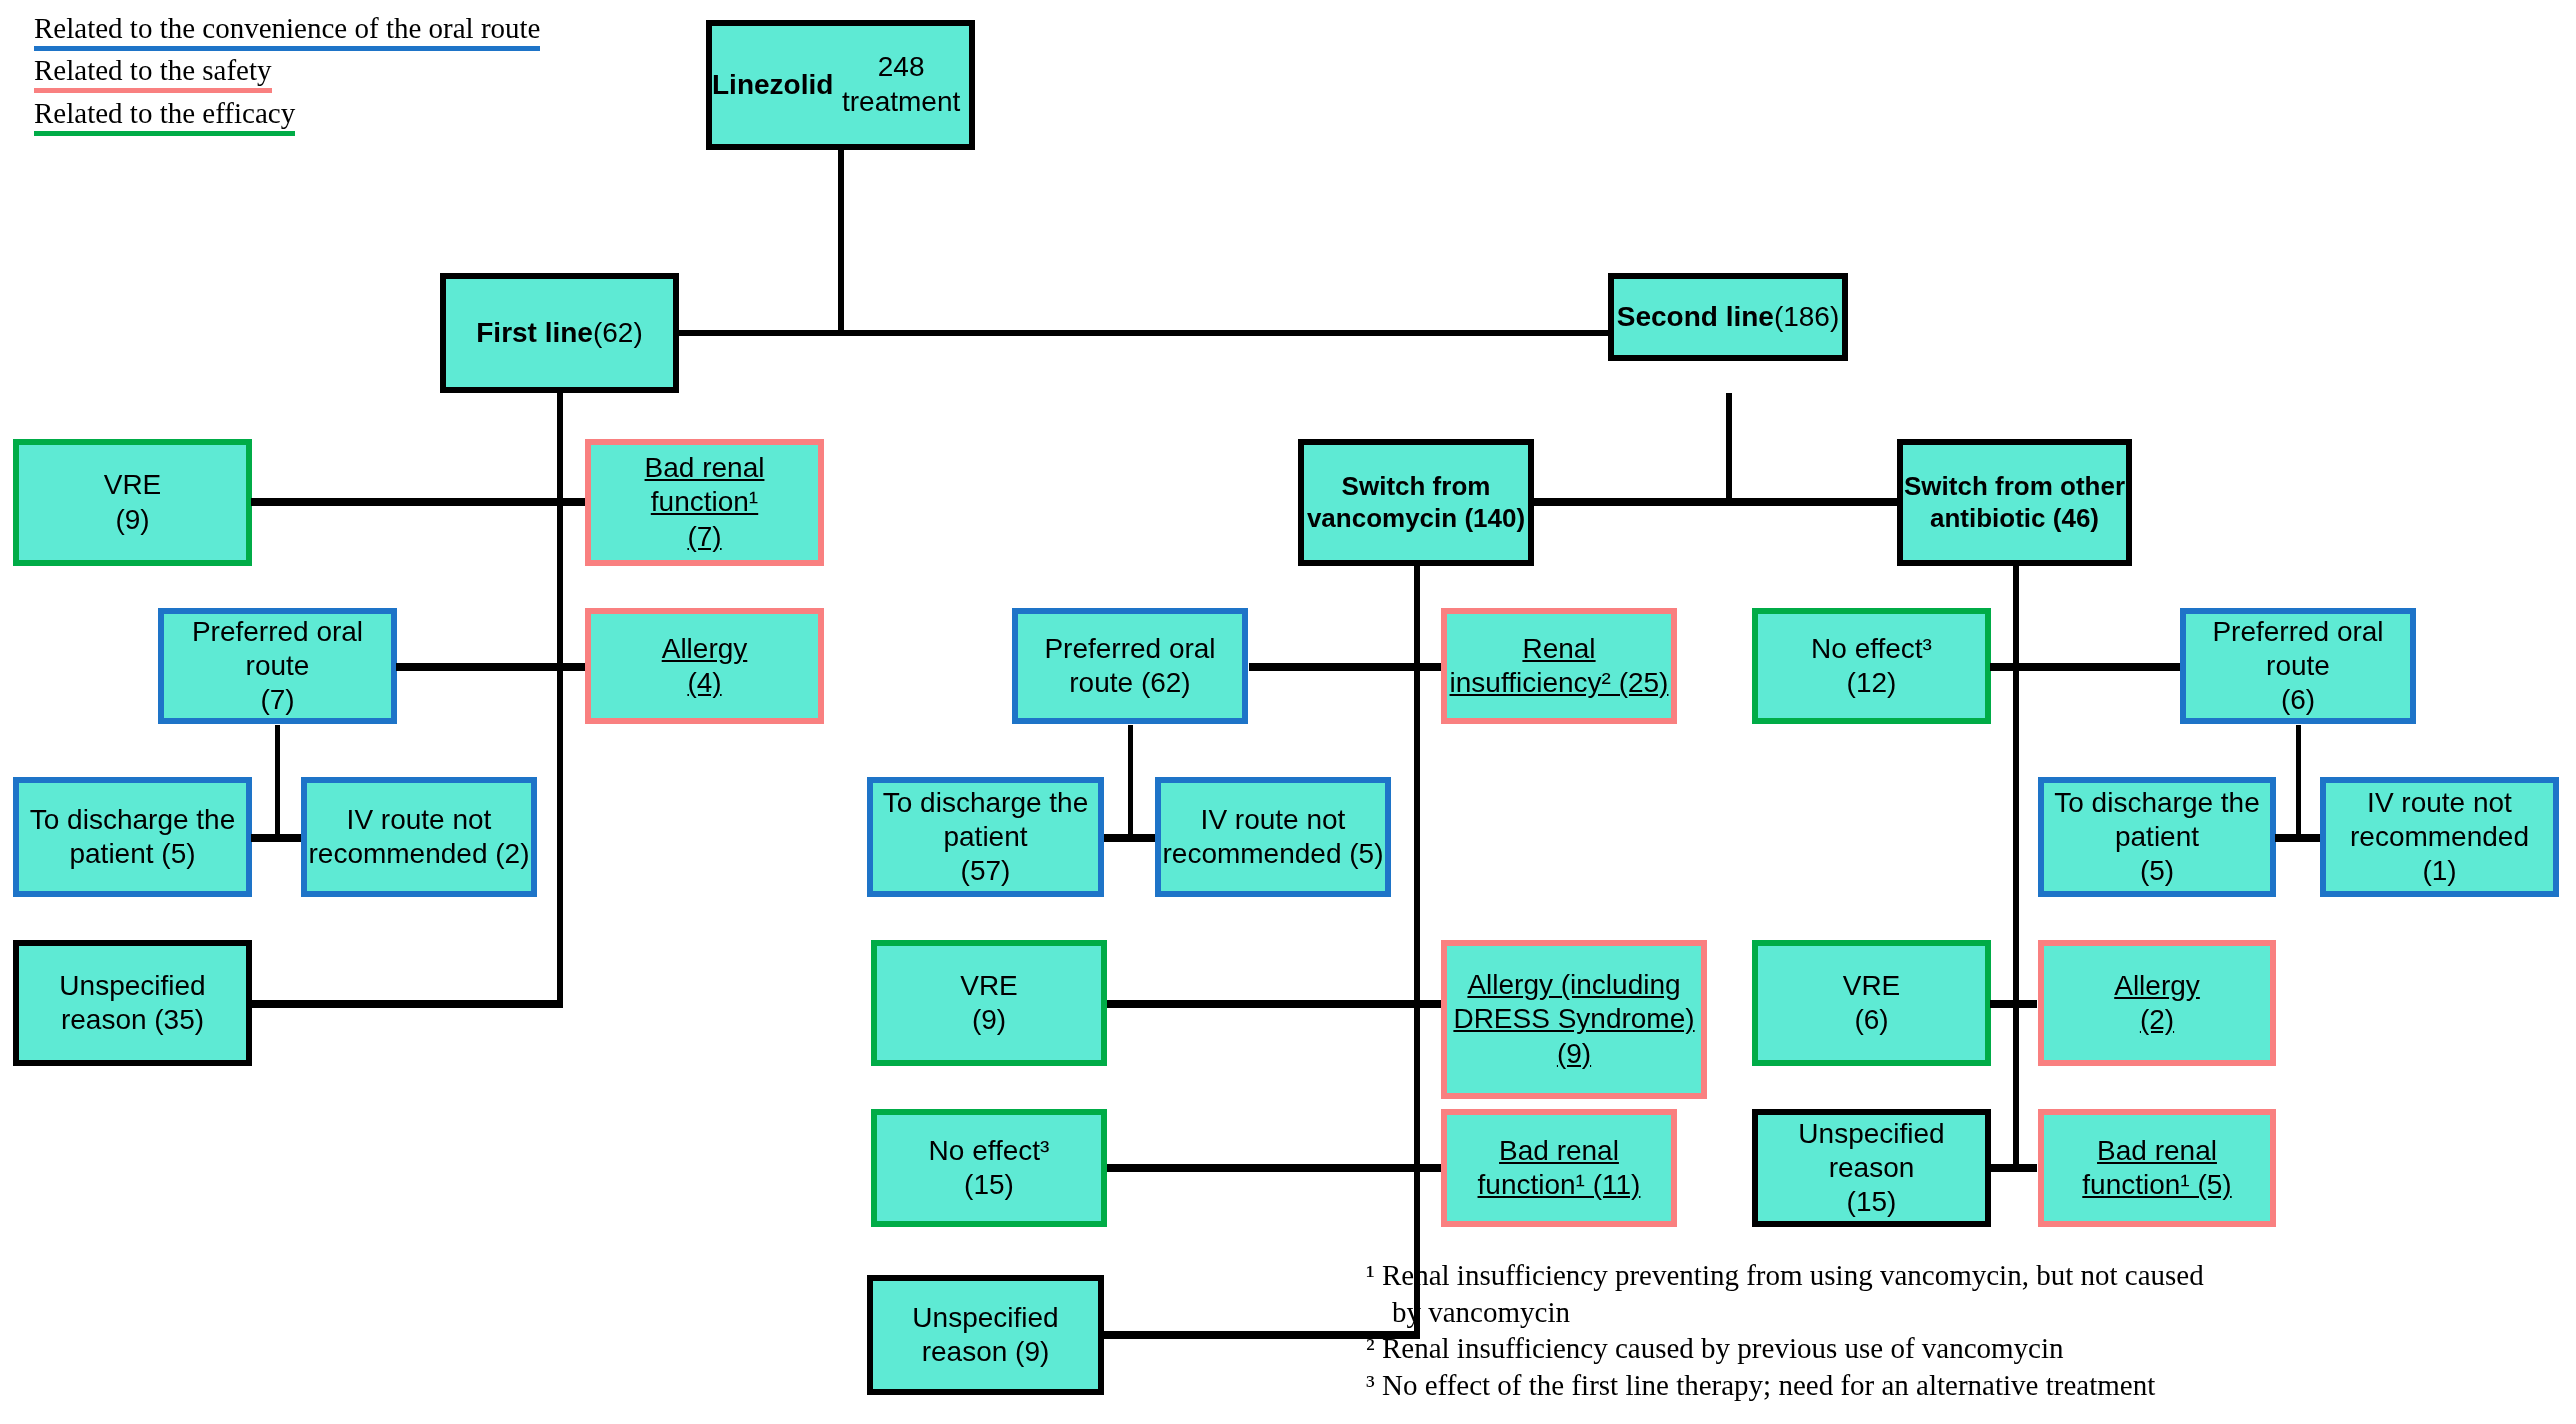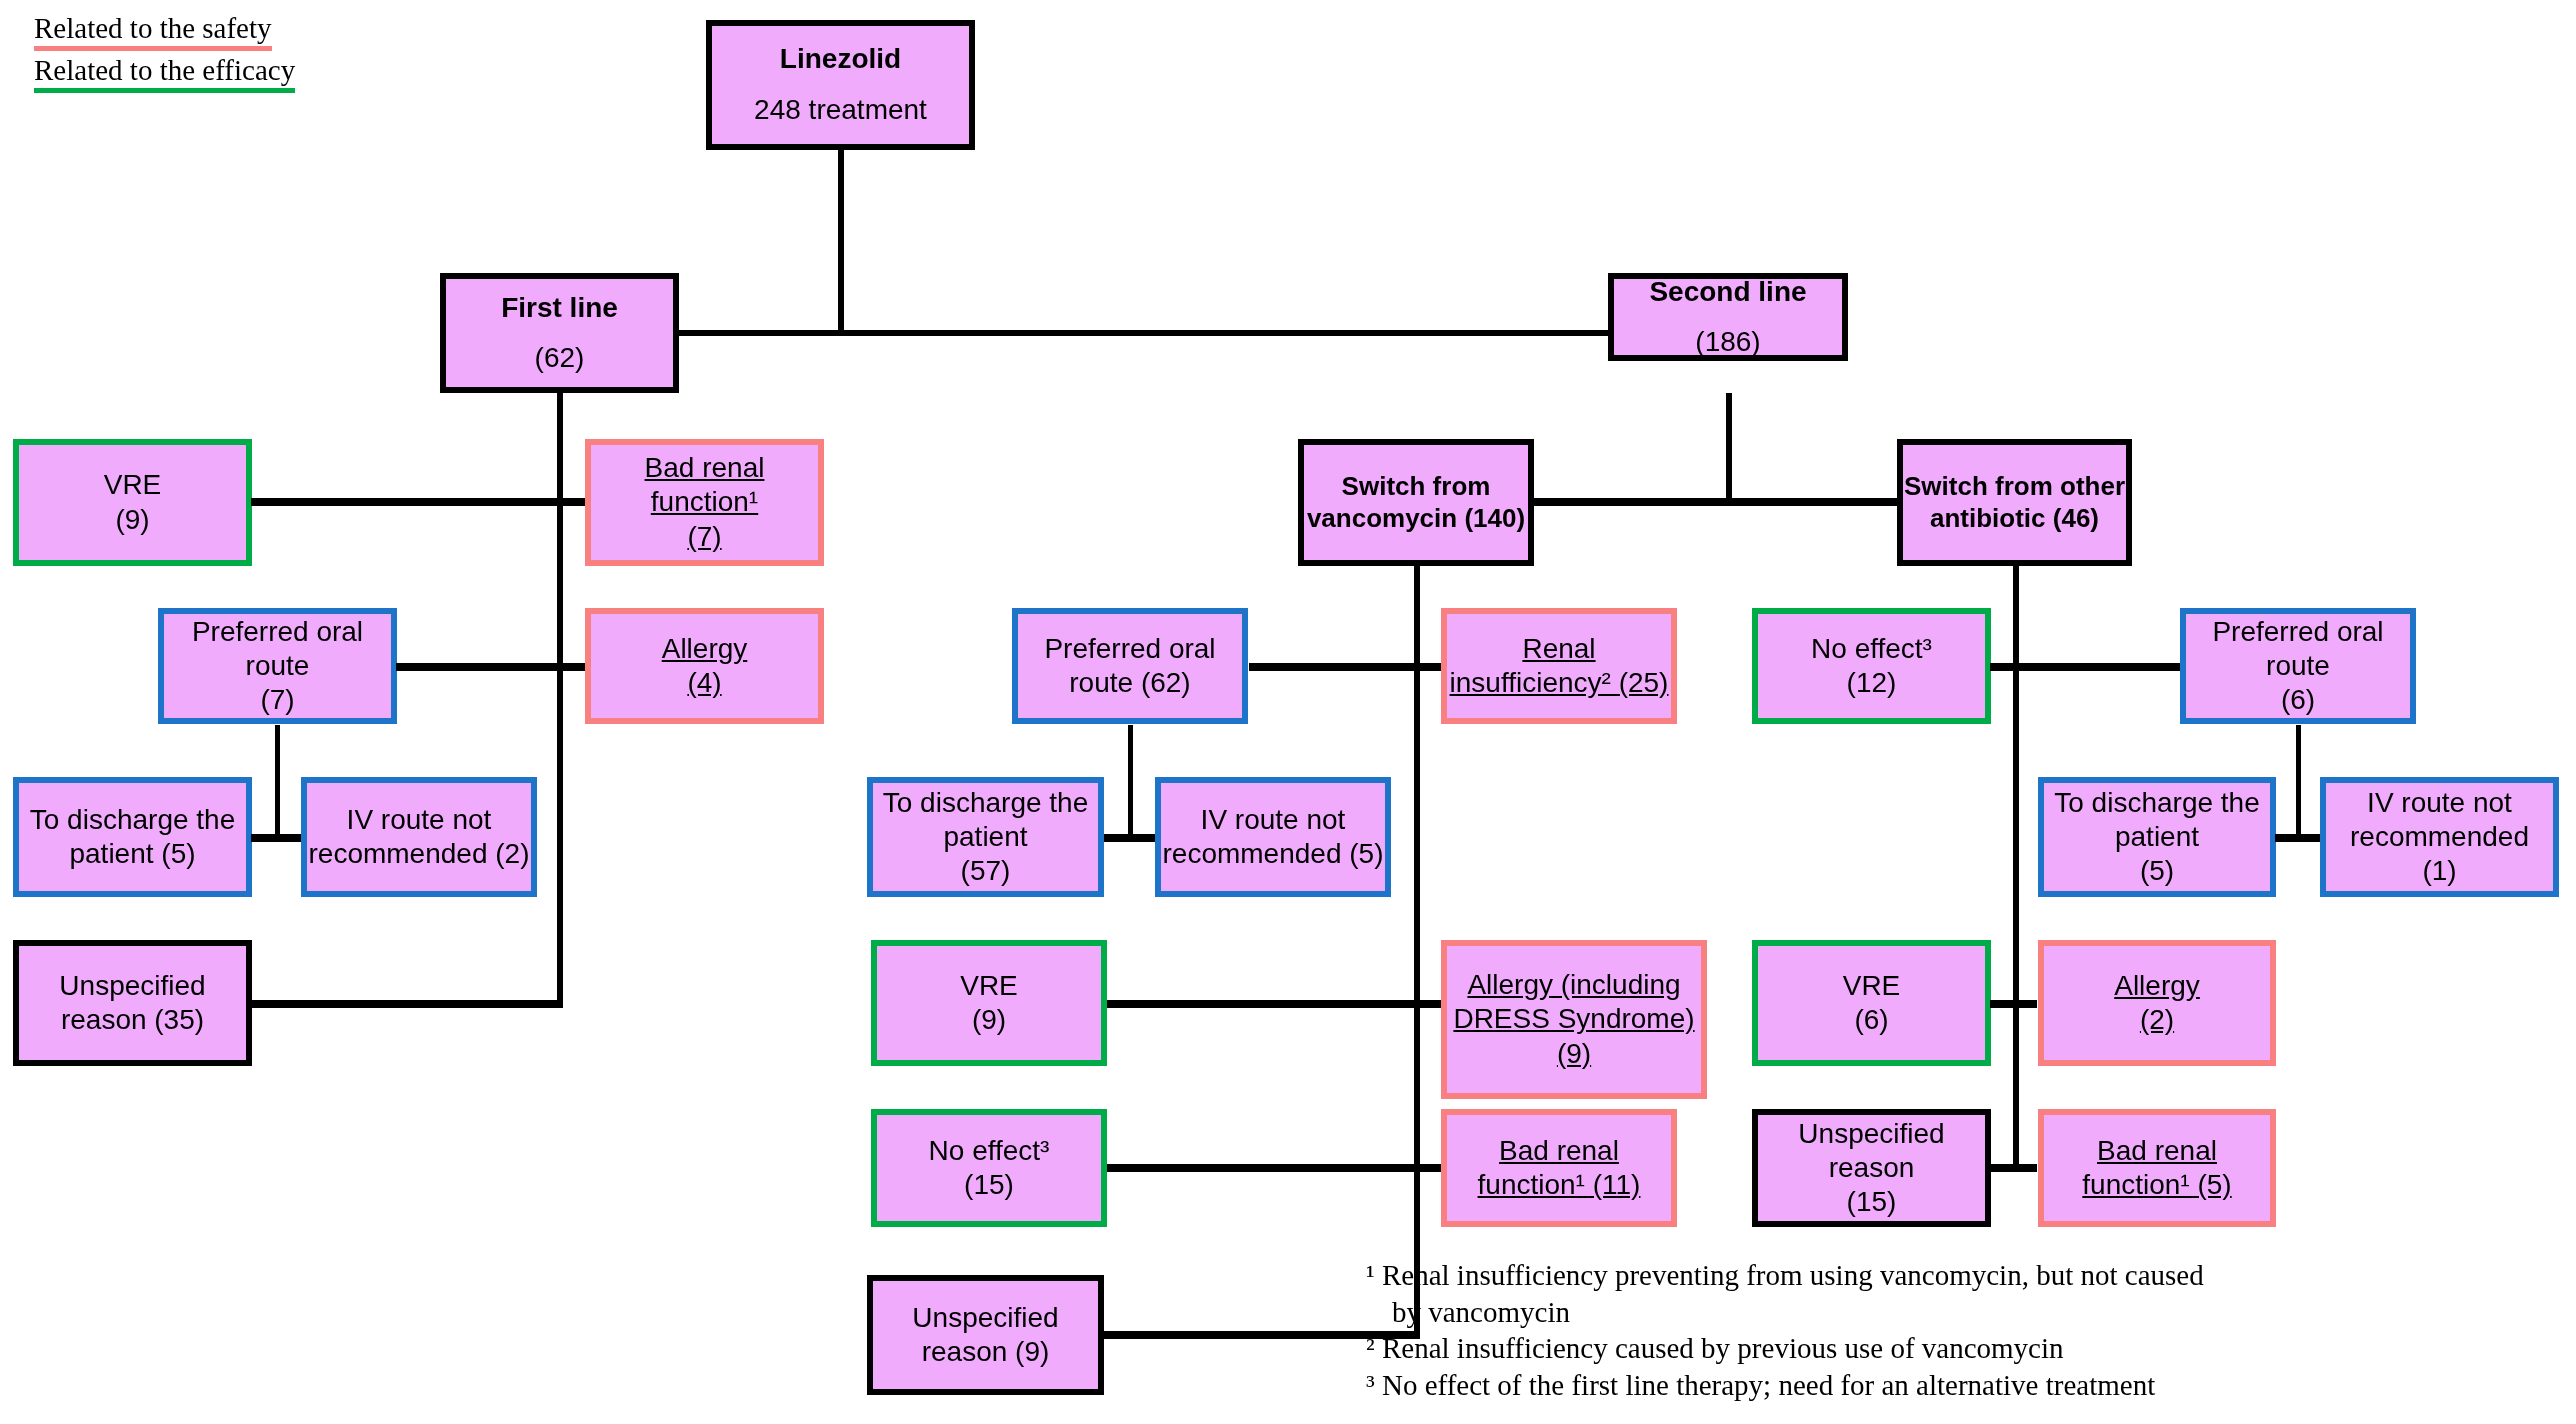--- a/index.html
+++ b/index.html
@@ -19,22 +19,22 @@
     font-size:29px;line-height:1.0;
     padding-bottom:3.1px;margin-bottom:5.5px;
     border-bottom:5.5px solid #000;
   }
   .u-blue {border-bottom-color:#1E74C8;}
   .u-pink {border-bottom-color:#F98080;}
   .u-green{border-bottom-color:#00AC47;text-align:center;}
   
   .box{
     position:absolute;box-sizing:border-box;
-    background:#f0abfc;border:6.1px solid #000;
-    display:flex;flex-direction:column;
+    background:#5eead4;border:6.1px solid #000;
+    display:flex;flex-direction:row;
     align-items:center;justify-content:center;
     text-align:center;
     font-size:28px;line-height:1.22;
   }
   .box.thick{border-width:6.7px;}
   .box.green{border-color:#00AC47;}
   .box.blue {border-color:#1E74C8;}
   .box.pink {border-color:#F98080;text-decoration:underline;}
   .lines{white-space:pre;display:block;}
   .hdr .lines{font-weight:bold;font-size:26px;}
@@ -51,20 +51,23 @@
     width:1102px;
   }
   .fn-indent{padding-left:26px;}
 </style>
 </head>
 <body>
 
 <div id="canvas">
 
   <div id="legend">
+    <div class="legend-item u-blue">
+      <span>Related to the convenience of the oral route</span>
+    </div>
     <div class="legend-item u-pink">
       <span>Related to the safety</span>
     </div>
     <div class="legend-item u-green">
       <span>Related to the efficacy</span>
     </div>
   </div>
 
   <div class="box thick gap24" style="left:706px;top:19.6px;width:269px;height:130px">
     <span class="root-title">Linezolid</span>

